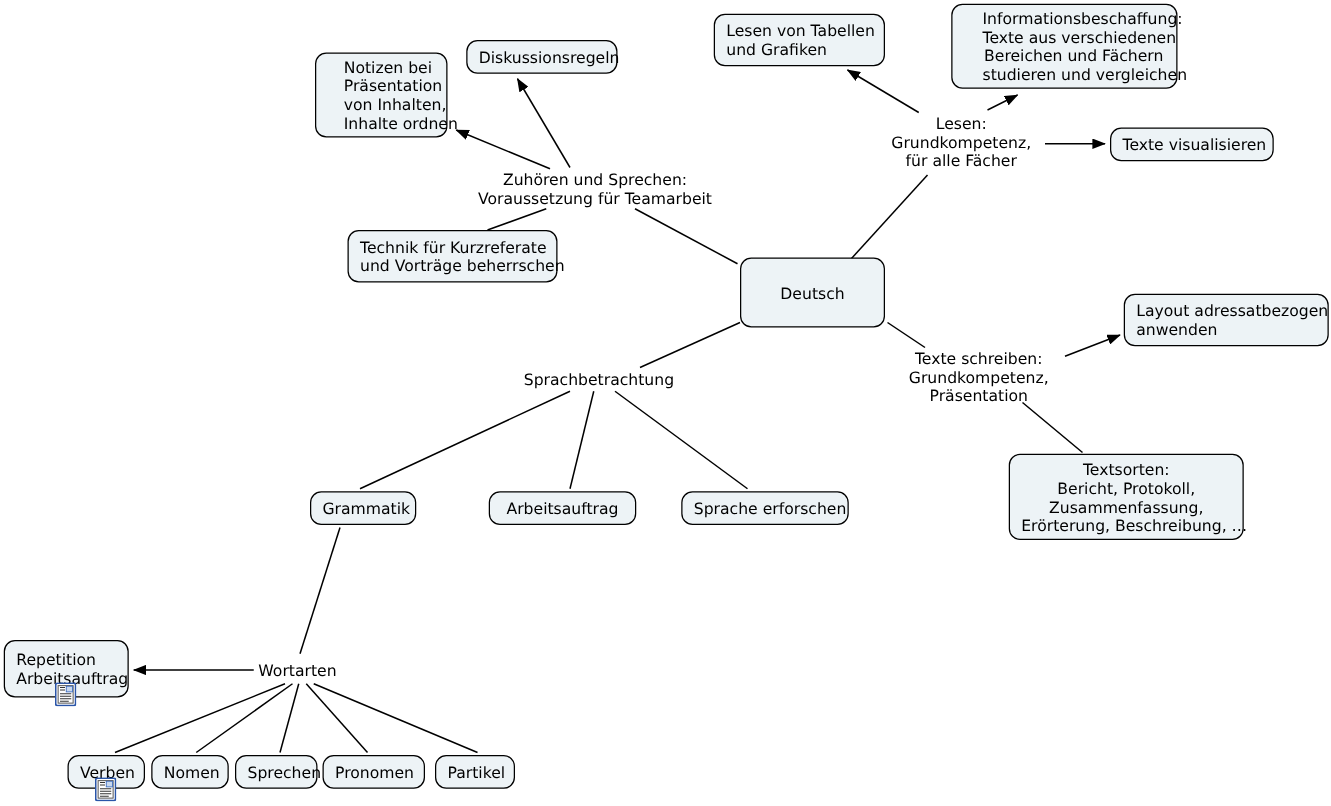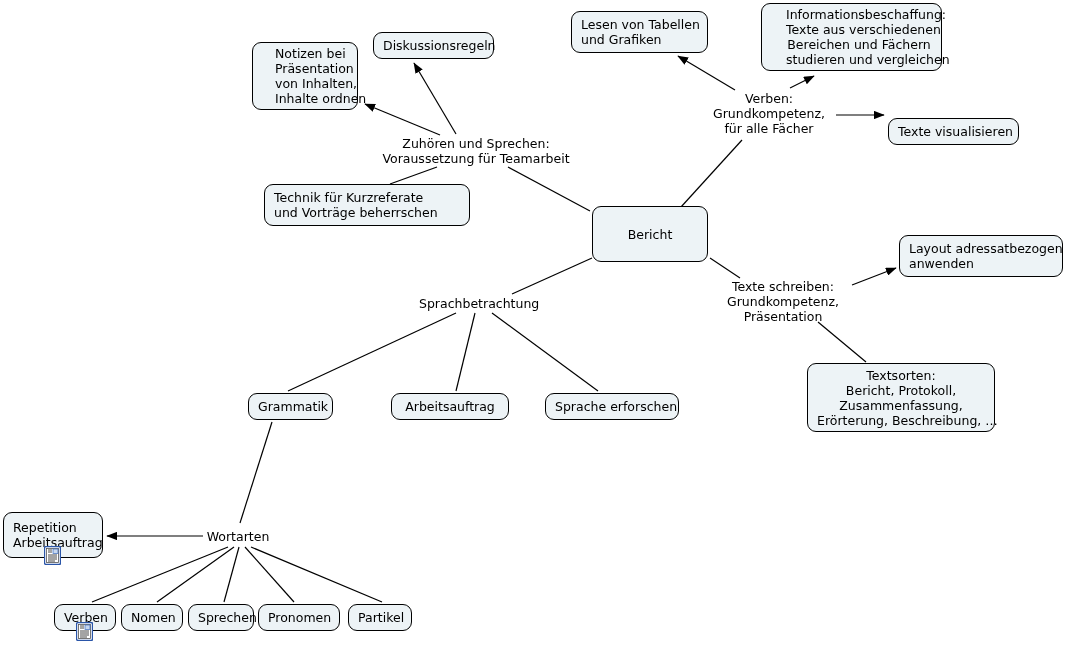--- a/index.html
+++ b/index.html
@@ -103,27 +103,27 @@
 Inhalte ordnen</span></div>
       <div class="node boxed center-text" style="left: 373px; top: 32px; width: 121px; height: 27px;"><span class="node-label">Diskussionsregeln</span></div>
       <div class="node boxed" style="left: 571px; top: 11px; width: 137px; height: 42px;"><span class="node-label">Lesen von Tabellen
 und Grafiken</span></div>
       <div class="node boxed center-text" style="left: 761px; top: 3px; width: 181px; height: 68px; padding-left: 24px;"><span class="node-label">Informationsbeschaffung:
 Texte aus verschiedenen
 Bereichen und Fächern
 studieren und vergleichen</span></div>
       <div class="node plain center-text" style="left: 381px; top: 136px; width: 190px; height: 30px;"><span class="node-label">Zuhören und Sprechen:
 Voraussetzung für Teamarbeit</span></div>
-      <div class="node plain center-text" style="left: 704px; top: 91px; width: 130px; height: 45px;"><span class="node-label">Verben:
+      <div class="node plain center-text" style="left: 704px; top: 91px; width: 130px; height: 45px;"><span class="node-label">Lesen:
 Grundkompetenz,
 für alle Fächer</span></div>
-      <div class="node boxed center-text" style="left: 888px; top: 102px; width: 131px; height: 27px; margin-top: 16px;"><span class="node-label">Texte visualisieren</span></div>
-      <div class="node boxed" style="left: 264px; top: 184px; width: 206px; height: 42px;"><span class="node-label">Technik für Kurzreferate
+      <div class="node boxed center-text" style="left: 888px; top: 102px; width: 131px; height: 27px;"><span class="node-label">Texte visualisieren</span></div>
+      <div class="node boxed" style="left: 278px; top: 184px; width: 168px; height: 42px;"><span class="node-label">Technik für Kurzreferate
 und Vorträge beherrschen</span></div>
-      <div class="node boxed center-text" style="left: 592px; top: 206px; width: 116px; height: 56px;"><span class="node-label">Bericht</span></div>
+      <div class="node boxed center-text" style="left: 592px; top: 206px; width: 116px; height: 56px;"><span class="node-label">Deutsch</span></div>
       <div class="node boxed" style="left: 899px; top: 235px; width: 164px; height: 42px;"><span class="node-label">Layout adressatbezogen
 anwenden</span></div>
       <div class="node plain center-text" style="left: 718px; top: 279px; width: 130px; height: 45px;"><span class="node-label">Texte schreiben:
 Grundkompetenz,
 Präsentation</span></div>
       <div class="node plain center-text" style="left: 419px; top: 295px; width: 118px; height: 16px;"><span class="node-label">Sprachbetrachtung</span></div>
       <div class="node boxed center-text" style="left: 807px; top: 363px; width: 188px; height: 69px;"><span class="node-label">Textsorten:
 Bericht, Protokoll,
 Zusammenfassung,
 Erörterung, Beschreibung, …</span></div>

